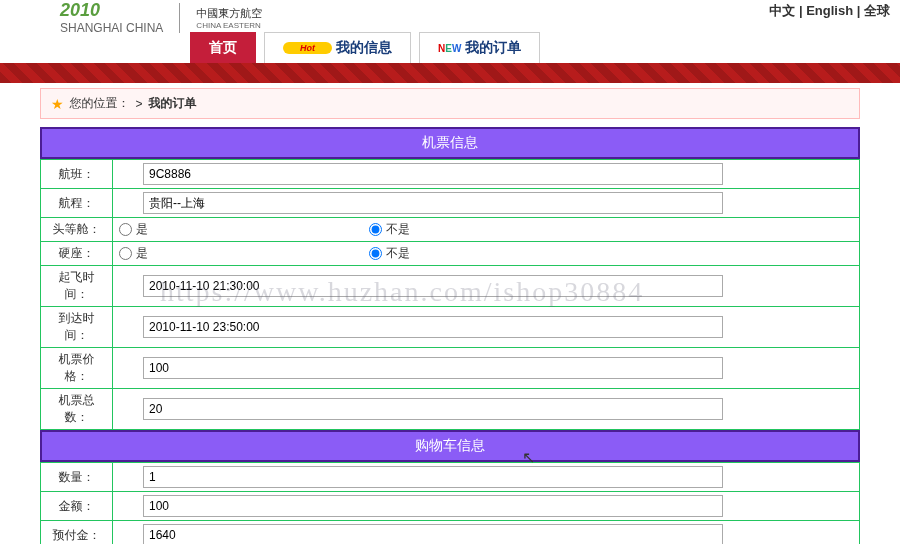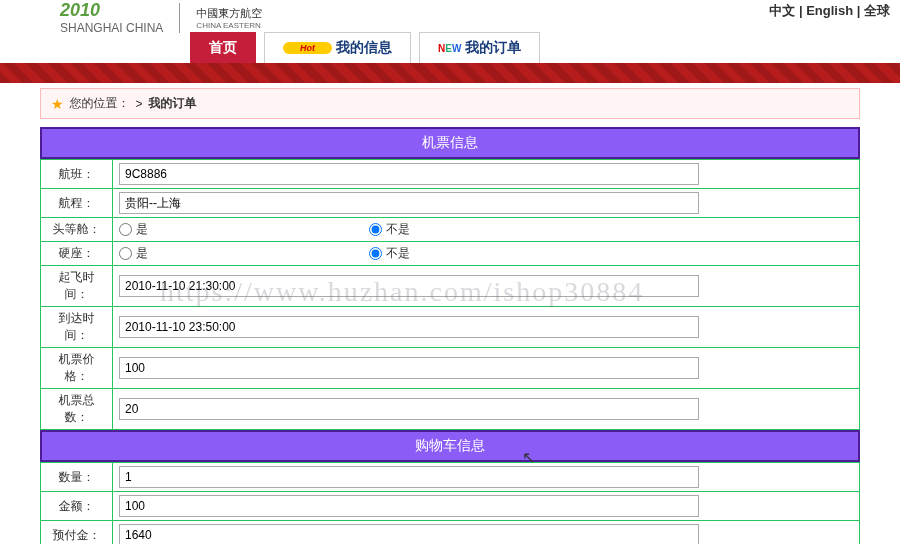--- a/index.html
+++ b/index.html
@@ -34,21 +34,21 @@
     .star { color: #ffa500; font-size: 14px; }
     .breadcrumb strong { font-weight: bold; }
     
     .section-header { background: #8b5cf6; color: #fff; text-align: center; padding: 5px; font-size: 14px; border: 2px solid #4c1d95; }
     
     .form-table { width: 100%; border-collapse: collapse; }
     .form-table td { border: 1px solid #22c55e; padding: 3px 6px; font-size: 12px; vertical-align: middle; }
     .form-table td.label { width: 72px; text-align: center; background: #fff; }
     .form-table td.value { background: #fff; }
     
-    .text-input { width: 580px; padding: 3px 5px; border: 1px solid #aaa; font-size: 12px; font-family: inherit; }
+    .text-input { width: 580px; padding: 3px 5px; border: 1px solid #aaa; font-size: 12px; font-family: inherit; margin-left: 24px; }
     
     .radio-row { display: flex; align-items: center; }
     .radio-group { display: flex; align-items: center; gap: 4px; }
     .radio-group.first { width: 250px; }
     
     .watermark { position: absolute; top: 276px; left: 160px; font-size: 28px; color: rgba(100,100,120,0.25); font-family: serif; letter-spacing: 2px; pointer-events: none; z-index: 10; }
     
     .cursor { position: absolute; top: 448px; left: 522px; font-size: 16px; pointer-events: none; z-index: 11; }
   </style>
 </head>

